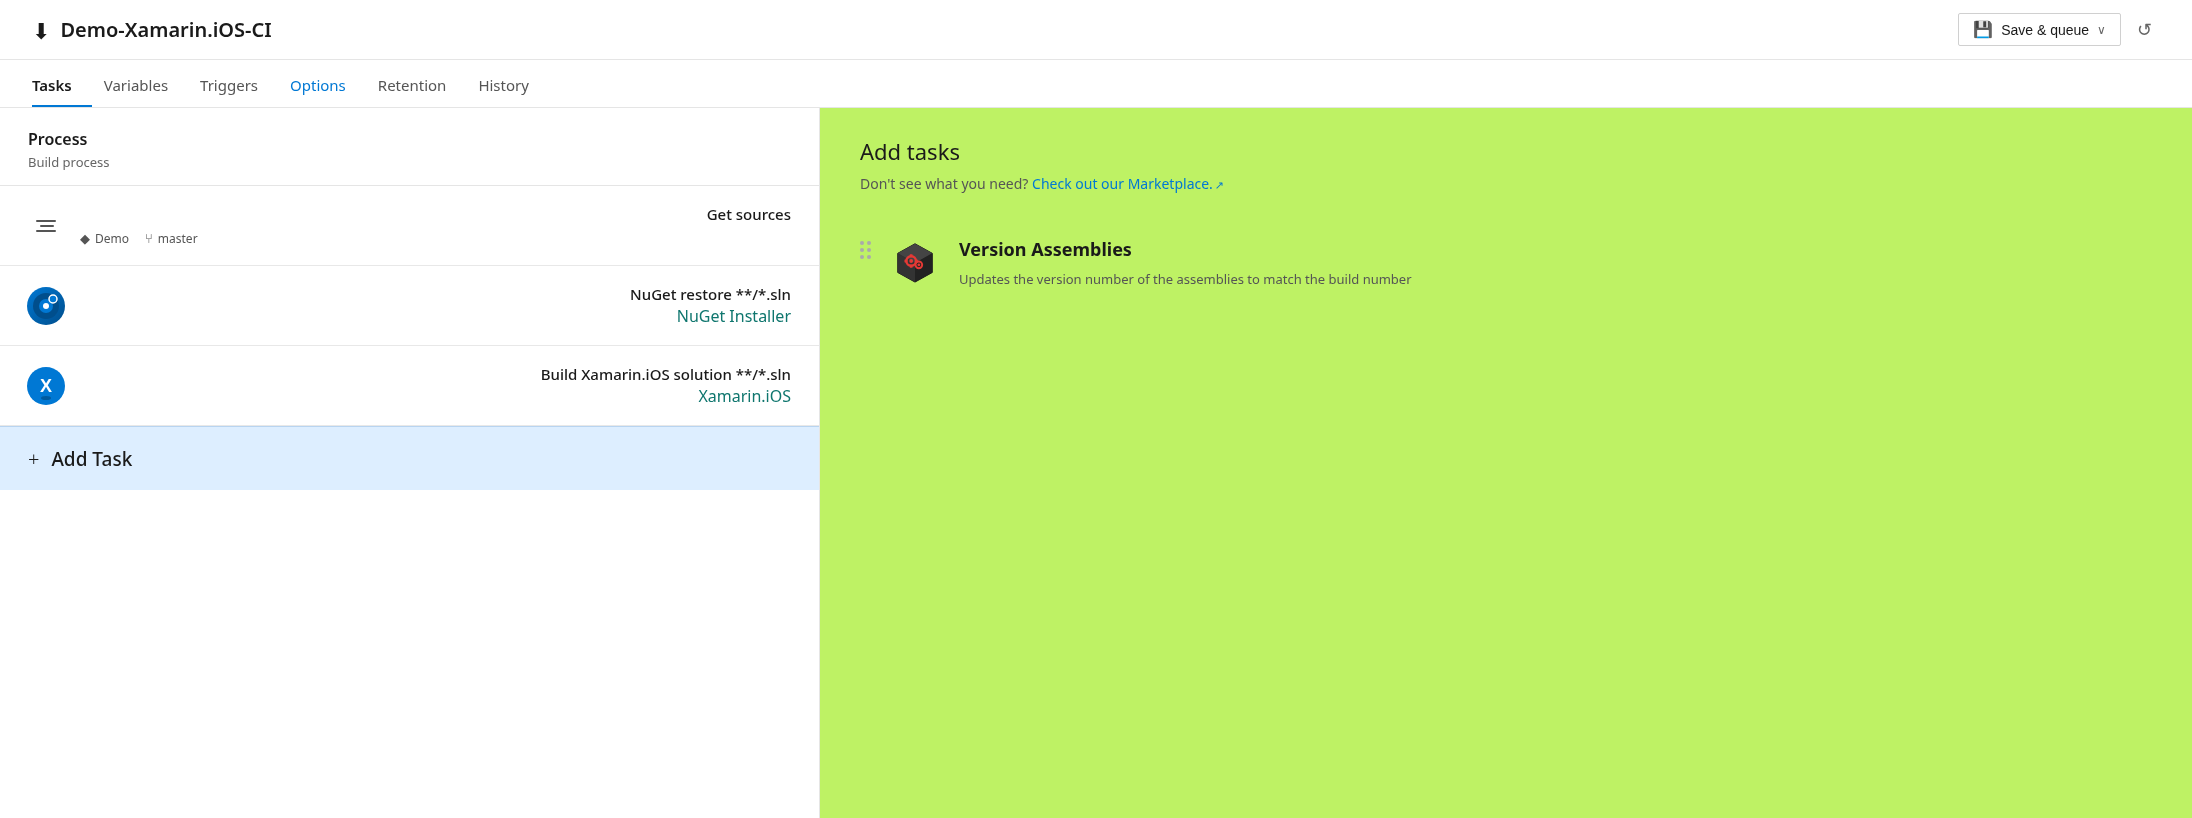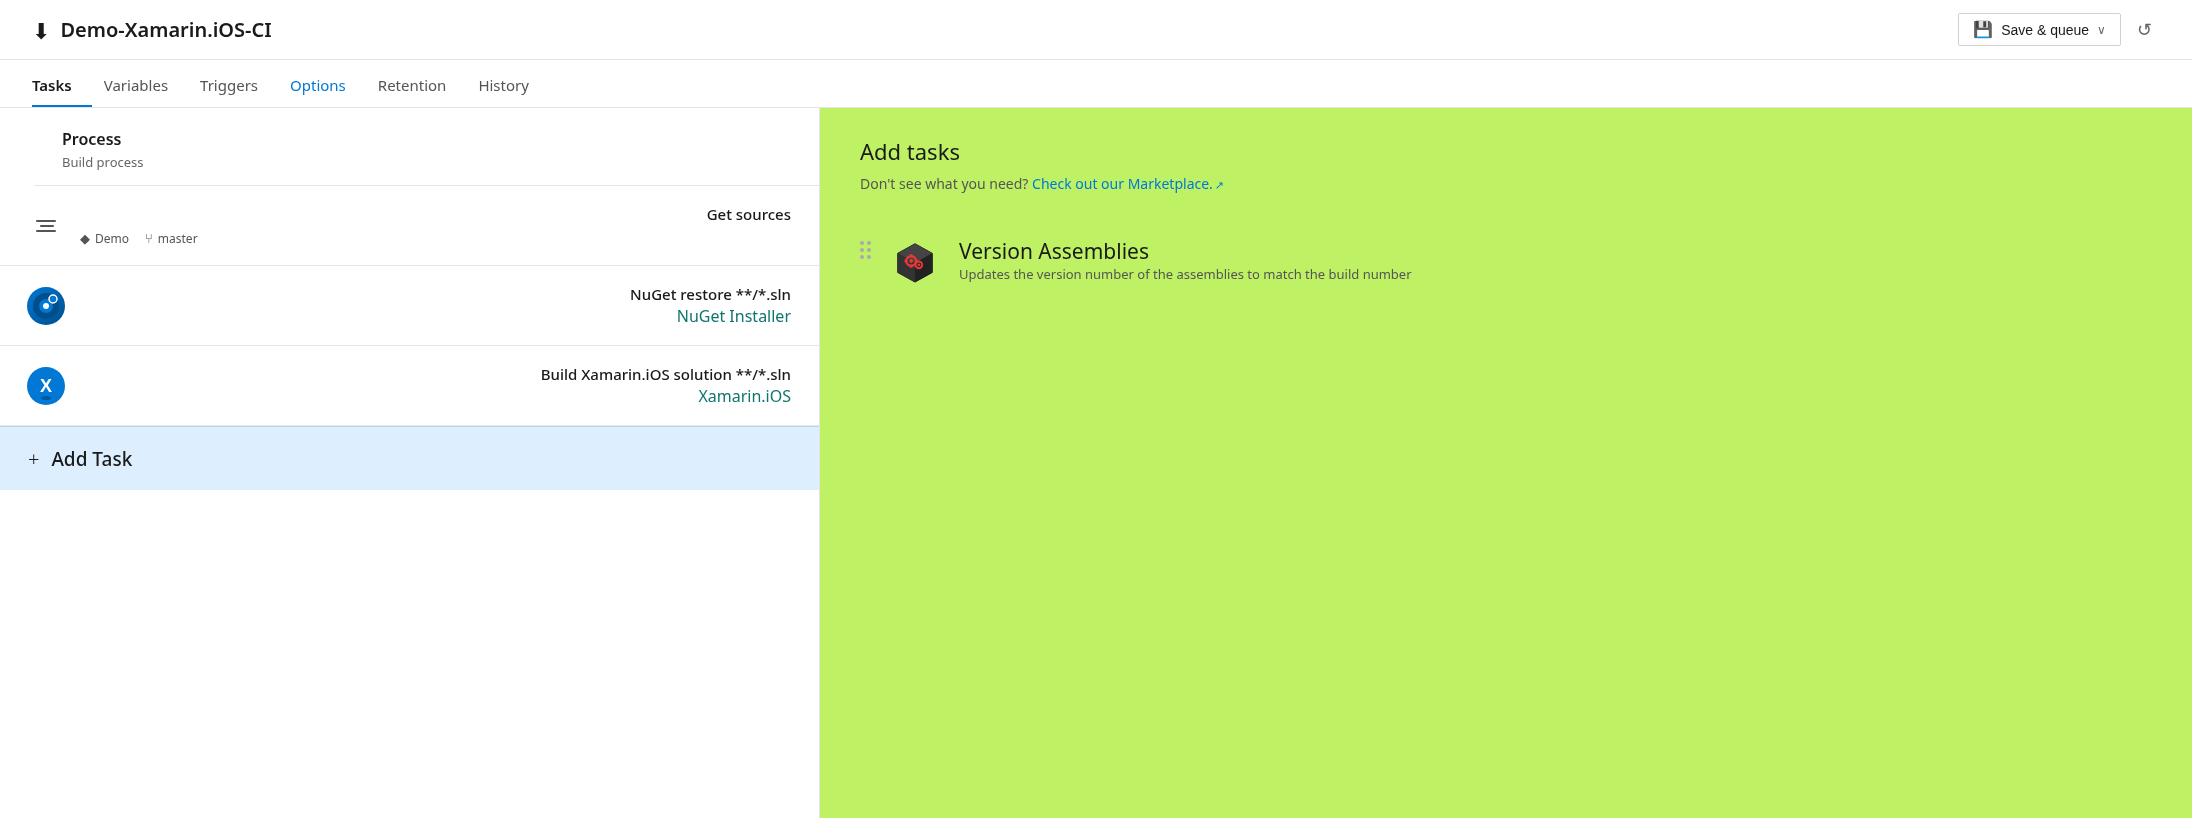--- a/index.html
+++ b/index.html
@@ -99,21 +99,20 @@
     
     .left-panel {
       width: 820px;
       border-right: 1px solid #e5e5e5;
       display: flex;
       flex-direction: column;
     }
     .process-header {
       padding: 20px 28px 14px;
       border-bottom: 1px solid #e5e5e5;
-      margin-left: 34px;
     }
     .process-title {
       font-size: 16px;
       font-weight: 600;
       color: #1a1a1a;
     }
     .process-subtitle {
       font-size: 13px;
       color: #666;
       margin-top: 3px;
@@ -292,24 +291,24 @@
       justify-content: center;
     }
 
     .version-cube {
       width: 46px;
       height: 46px;
     }
 
     .task-card-info { flex: 1; }
     .task-card-name {
-      font-size: 21px;
-      font-weight: 400;
-      color: #1a1a1a;
-      margin-bottom: 0;
+      font-size: 18px;
+      font-weight: 700;
+      color: #1a1a1a;
+      margin-bottom: 9px;
     }
     .task-card-desc {
       font-size: 13px;
       color: #555;
       line-height: 1.4;
     }
   </style>
 </head>
 <body>
 

